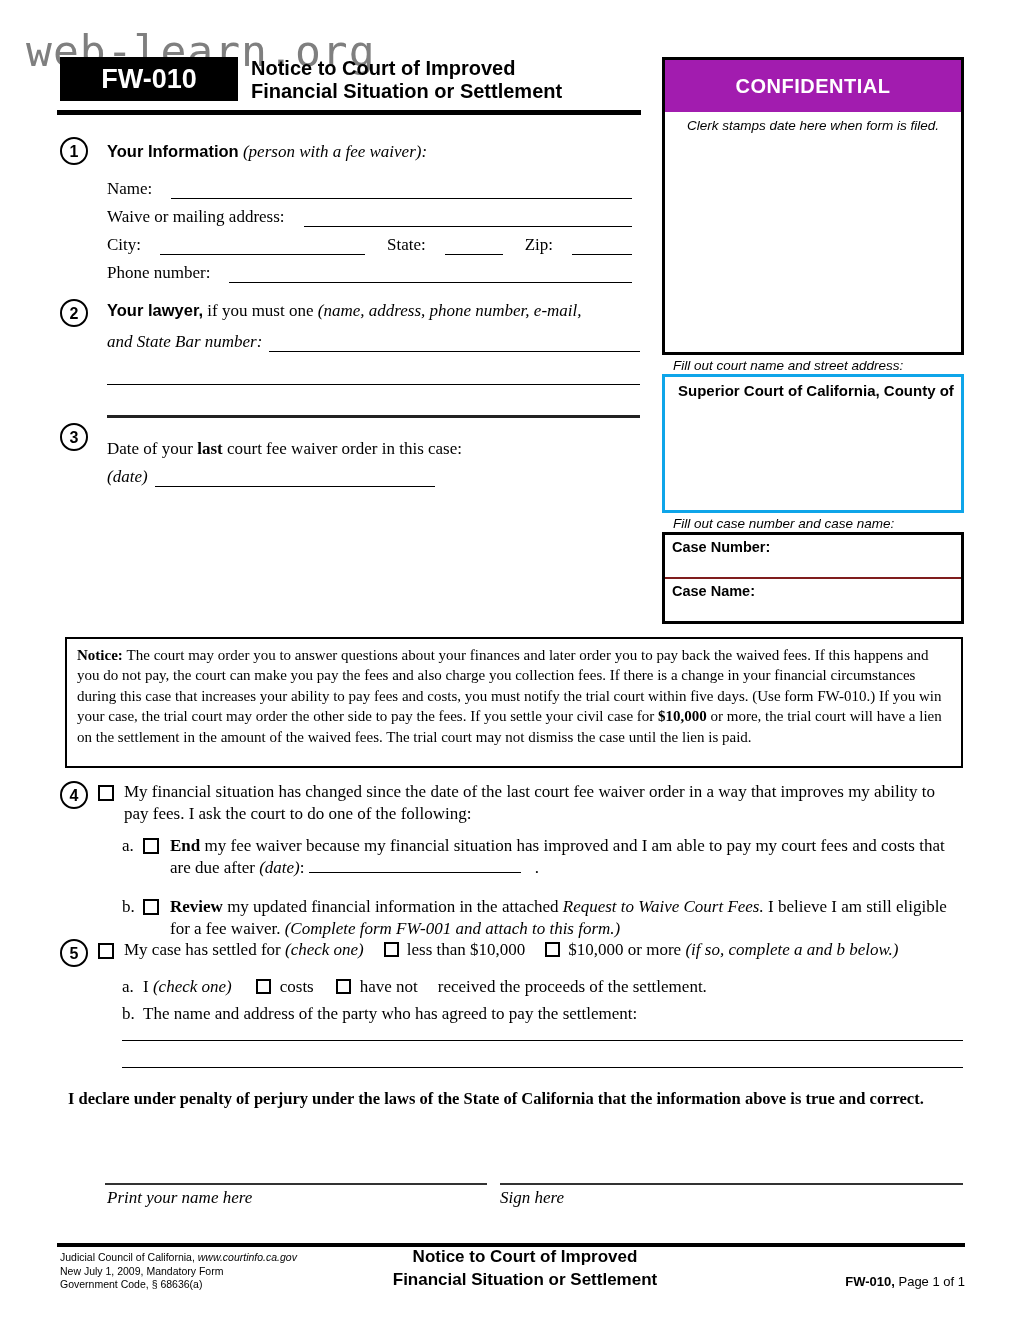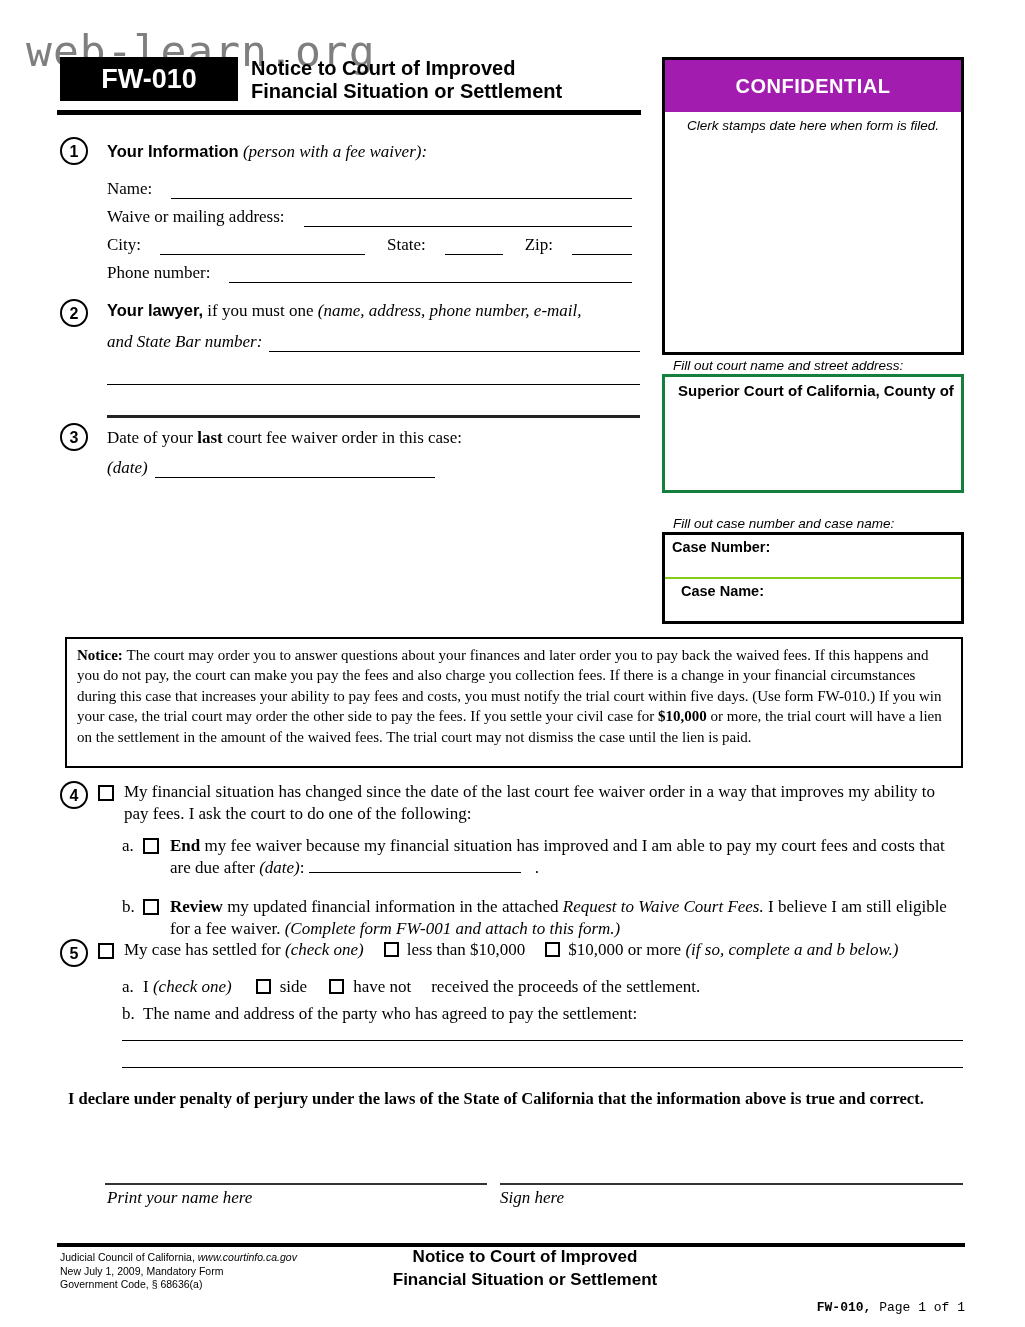--- a/index.html
+++ b/index.html
@@ -43,32 +43,32 @@
   .clerk-note {
     font-family:"Liberation Sans", sans-serif; font-style:italic; font-size:13.5px;
     text-align:center; margin-top:6px;
   }
   .fill-label {
     position:absolute; font-family:"Liberation Sans", sans-serif;
     font-style:italic; font-size:13.5px; white-space:nowrap;
   }
   .court-fill-label { left:673px; top:358px; }
   .court-box {
-    position:absolute; left:662px; top:374px; width:302px; height:119px;
-    border:3px solid #15803d; padding:5px 13px;
+    position:absolute; left:662px; top:374px; width:302px; height:139px;
+    border:3px solid #0ea5e9; padding:5px 13px;
     font-family:"Liberation Sans", sans-serif; font-weight:bold; font-size:15px;
     white-space:nowrap; overflow:hidden;
   }
   .case-fill-label { left:673px; top:516px; }
   .case-box { position:absolute; left:662px; top:532px; width:302px; height:92px; border:3px solid #000; }
   .case-cell-top {
-    height:44px; border-bottom:2px solid #84cc16; padding:4px 7px;
+    height:44px; border-bottom:2px solid #7f1d1d; padding:4px 7px;
     font-family:"Liberation Sans", sans-serif; font-weight:bold; font-size:14.5px;
   }
-  .case-cell-bottom { padding:4px 16px; font-family:"Liberation Sans", sans-serif; font-weight:bold; font-size:14.5px; }
+  .case-cell-bottom { padding:4px 7px; font-family:"Liberation Sans", sans-serif; font-weight:bold; font-size:14.5px; }
 
   
   .sec { position:absolute; left:60px; font-size:17px; z-index:2; }
   .circle {
     flex:0 0 28px; width:28px; height:28px; border:2px solid #000; border-radius:50%;
     text-align:center; line-height:25px;
     font-family:"Liberation Sans", sans-serif; font-weight:bold; font-size:16px;
   }
   .sec-head { display:flex; }
   .sec-content { margin-left:19px; flex:1; }
@@ -138,22 +138,22 @@
   .footer-rule { position:absolute; left:57px; top:1243px; width:908px; height:4px; background:#000; z-index:2; }
   .f-left {
     position:absolute; left:60px; top:1251px; z-index:2;
     font-family:"Liberation Sans", sans-serif; font-size:10.5px; line-height:13.5px; white-space:nowrap;
   }
   .f-center {
     position:absolute; left:275px; top:1245px; width:500px; text-align:center; z-index:2;
     font-family:"Liberation Sans", sans-serif; font-weight:bold; font-size:17px; line-height:23px;
   }
   .f-right {
-    position:absolute; right:60px; top:1300px; z-index:2;
-    font-family:Liberation Mono, monospace; font-size:13px; white-space:nowrap;
+    position:absolute; right:60px; top:1274px; z-index:2;
+    font-family:Liberation Sans, sans-serif; font-size:13px; white-space:nowrap;
   }
 </style>
 </head>
 <body>
 
 <div class="page">
 
   <div class="watermark">web-learn.org</div>
 
   <div class="fw-box">
@@ -227,21 +227,21 @@
       </div>
     </div>
     <div class="blank-line"></div>
     <div class="blank-line thick"></div>
   </div>
 
   <div class="sec sec3">
     <div class="sec-head">
       <div class="circle">3</div>
       <div class="sec-content">
-        <div class="p1" style="margin-top:3px;">
+        <div class="p1" style="margin-top:14px;">
           <span>Date of your </span><span class="bd">last</span><span> court fee waiver order in this case:</span>
         </div>
       </div>
     </div>
     <div class="drow">
       <span class="lbl it">(date)</span>
       <span class="fill w280"></span>
     </div>
   </div>
 
@@ -276,21 +276,21 @@
     <div class="sec-head">
       <div class="circle">5</div>
       <span class="cb head-cb"></span>
       <div class="head-txt nowrap">
         <span>My case has settled for </span><span class="it">(check one)</span><span class="icb gap20"></span><span class="gap8">less than $10,000</span><span class="icb gap20"></span><span class="gap8">$10,000 or more </span><span class="it">(if so, complete a and b below.)</span>
       </div>
     </div>
     <div class="item item-a5">
       <span class="ilbl">a.</span>
       <span class="itxt nowrap" style="margin-left:0;">
-        <span>I </span><span class="it">(check one)</span><span class="icb gap24"></span><span class="gap9">side</span><span class="icb gap22"></span><span class="gap9">have not</span><span class="gap20">received the proceeds of the settlement.</span>
+        <span>I </span><span class="it">(check one)</span><span class="icb gap24"></span><span class="gap9">costs</span><span class="icb gap22"></span><span class="gap9">have not</span><span class="gap20">received the proceeds of the settlement.</span>
       </span>
     </div>
     <div class="item item-b5">
       <span class="ilbl">b.</span>
       <span class="itxt" style="margin-left:0;">The name and address of the party who has agreed to pay the settlement:</span>
     </div>
   </div>
   <div class="s5line l1"></div>
   <div class="s5line l2"></div>
 

